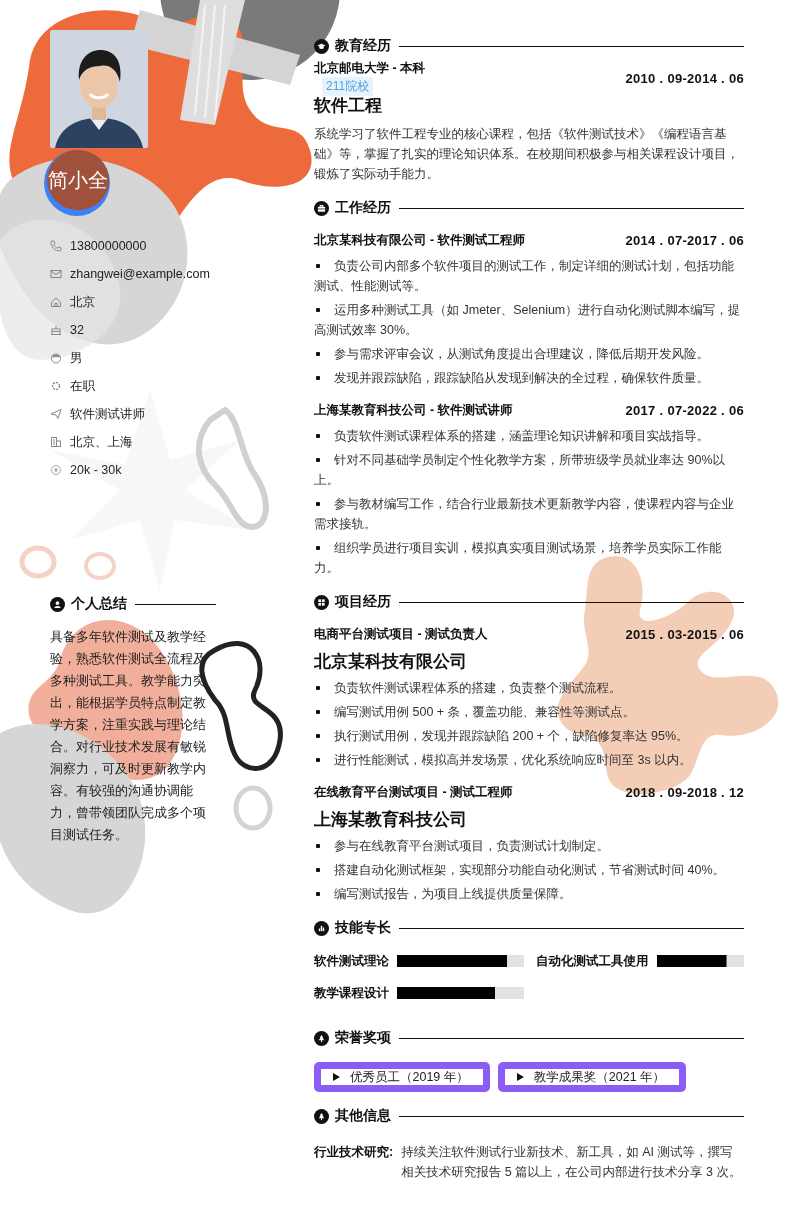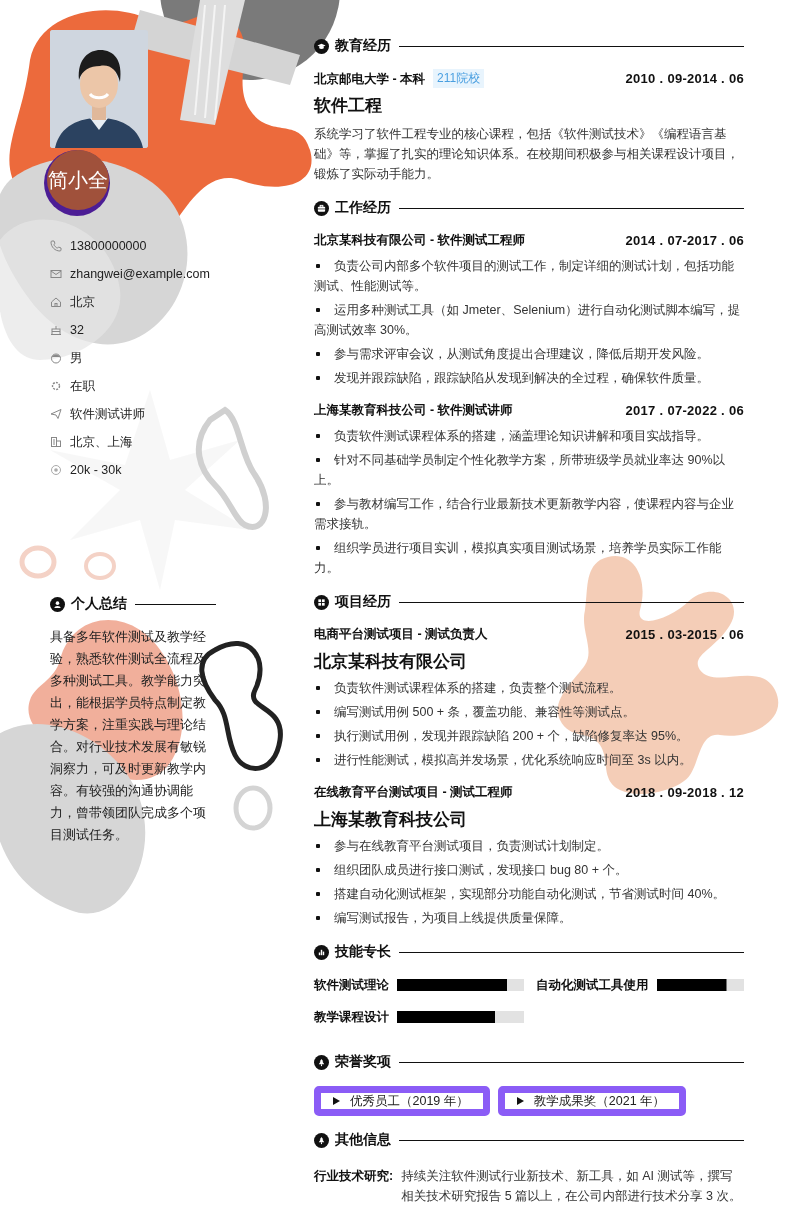--- a/index.html
+++ b/index.html
@@ -3,40 +3,40 @@
 <meta charset="utf-8">
 <style>
   * { box-sizing: border-box; margin: 0; padding: 0; }
   html, body { width: 794px; height: 1224px; overflow: hidden; background: #ffffff; }
   body { position: relative; font-family: "Liberation Sans", "DejaVu Sans", sans-serif; color: #222; font-size: 12px; }
   .bg { position: absolute; left: 0; top: 0; width: 794px; height: 1224px; z-index: 0; pointer-events: none; }
   .page { position: absolute; left: 0; top: 0; width: 794px; height: 1224px; z-index: 1; }
 
   
   .photo { position: absolute; left: 50px; top: 30px; width: 98px; height: 118px; background: #cfd5dd; border-radius: 3px; overflow: hidden; }
-  .name-badge { position: absolute; left: 44px; top: 150px; width: 66px; height: 66px; border-radius: 50%; background: #4c1d95; }
+  .name-badge { position: absolute; left: 44px; top: 150px; width: 66px; height: 66px; border-radius: 50%; background: #3b82f6; }
   .name-inner { position: absolute; left: 3px; top: 0px; width: 62px; height: 60px; border-radius: 50%; background: #a0513b; display:flex; align-items:center; justify-content:center; color:#fff; font-size: 20px; }
   .contact { position: absolute; left: 50px; top: 232px; width: 220px; }
   .contact-item { display: flex; align-items: center; height: 28px; font-size: 12.5px; color: #222; }
   .contact-item .ic { width: 12px; height: 12px; margin-right: 8px; color: #888; display:flex; align-items:center; justify-content:center; }
   .contact-item .ic svg { width: 12px; height: 12px; }
 
   .summary { position: absolute; left: 50px; top: 594px; width: 166px; }
   .sec-title { display: flex; align-items: center; height: 20px; }
   .sec-title .sicon { width: 15px; height: 15px; border-radius: 50%; background: #111; display:flex; align-items:center; justify-content:center; margin-right: 6px; flex-shrink:0; }
   .sec-title .sicon svg { width: 9px; height: 9px; }
   .sec-title .stext { font-size: 14px; font-weight: bold; color: #111; white-space: nowrap; }
   .sec-title .sline { flex: 1; height: 1px; background: #111; margin-left: 8px; }
   .summary-text { margin-top: 12px; font-size: 13px; line-height: 22px; color: #222; }
 
   
   .main { position: absolute; left: 314px; top: 36px; width: 430px; }
   .section { margin-bottom: 14px; }
   .entry-head { display: flex; justify-content: space-between; align-items: center; height: 24px; margin-top: 10px; }
-  .entry-title { font-size: 12.5px; font-weight: bold; color: #111; display:flex; align-items:flex-end; }
+  .entry-title { font-size: 12.5px; font-weight: bold; color: #111; display:flex; align-items:flex-start;flex-direction:column; }
   .tag { margin-left: 8px; font-size: 12px; color: #4a9fe0; background: #e8f4fd; padding: 1px 4px; font-weight: normal; }
   .entry-date { font-size: 13px; font-weight: bold; color: #111; letter-spacing: 0.3px; }
   .subline { font-size: 17px; font-weight: bold; color: #111; height: 24px; line-height: 24px; margin-top: 4px; }
   .para { font-size: 12.5px; line-height: 20px; color: #333; margin-top: 6px; }
   ul.bullets { list-style: none; margin-top: 4px; }
   ul.bullets li { font-size: 12.5px; line-height: 20px; color: #333; margin-bottom: 4px; }
   ul.bullets li .dot { display:inline-block; width: 4px; height: 4px; background:#111; border-radius: 1px; margin: 0 14px 2px 2px; vertical-align: middle; }
 
   .skills { display: flex; flex-wrap: wrap; margin-top: 12px; }
   .skill { display:flex; align-items:center; height: 22px; margin-bottom: 10px; }
@@ -298,21 +298,20 @@
       </div>
 
       <div>
         <div class="entry-head">
           <span class="entry-title">在线教育平台测试项目 - 测试工程师</span>
           <span class="entry-date">2018 . 09-2018 . 12</span>
         </div>
         <div class="subline">上海某教育科技公司</div>
         <ul class="bullets">
           <li><span class="dot"></span><span>参与在线教育平台测试项目，负责测试计划制定。</span></li>
-          <li><span class="dot"></span><span>组织团队成员进行接口测试，发现接口 bug 80 + 个。</span></li>
           <li><span class="dot"></span><span>搭建自动化测试框架，实现部分功能自动化测试，节省测试时间 40%。</span></li>
           <li><span class="dot"></span><span>编写测试报告，为项目上线提供质量保障。</span></li>
         </ul>
       </div>
     </div>
 
     <div class="section">
       <div class="sec-title">
         <span class="sicon">
             <svg viewBox="0 0 10 10">

